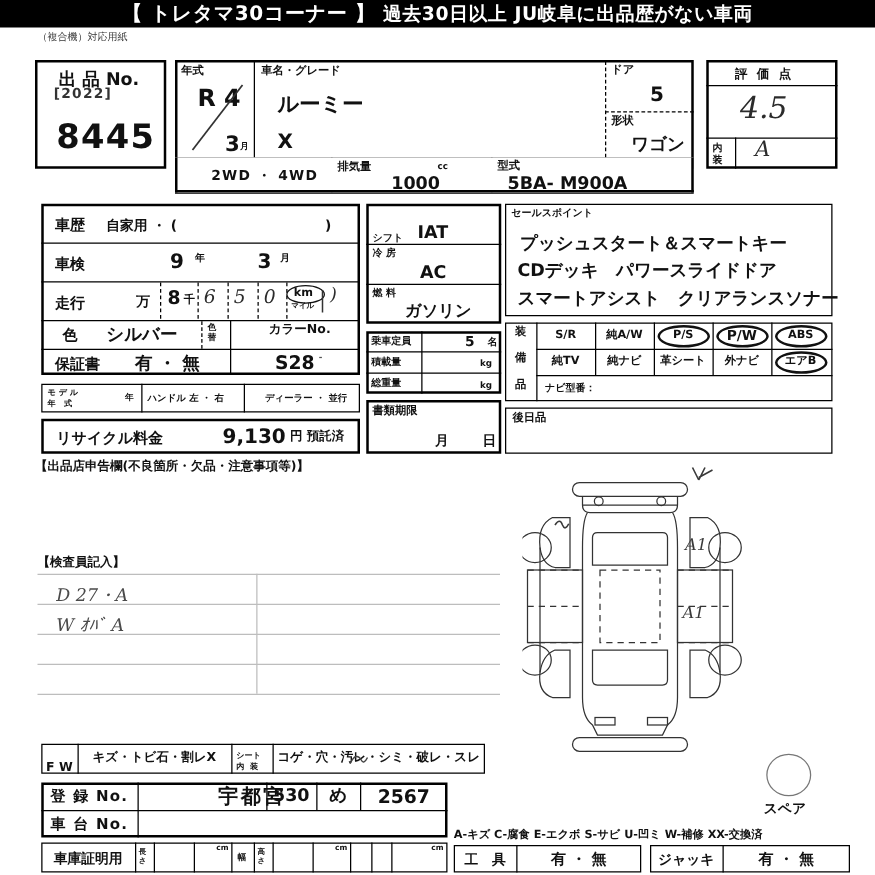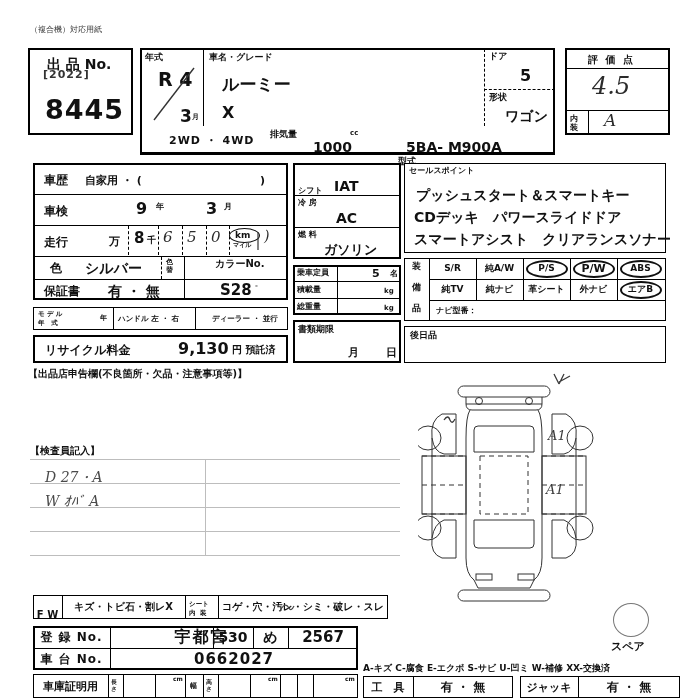--- a/index.html
+++ b/index.html
@@ -54,20 +54,24 @@
   .circ-note{
     position:absolute;border:1.5px solid #111;border-radius:50%;box-sizing:border-box;
   }
   svg{display:block;}
 </style>
 </head>
 <body>
 
 <div id="sheet">
 
+  <div class="banner">
+    <span class="b1">【 トレタマ30コーナー 】</span>
+    <span class="b2">過去30日以上 JU岐阜に出品歴がない車両</span>
+  </div>
   <div class="subnote">（複合機）対応用紙</div>
 
   <div class="bx2" style="left:28px;top:48px;width:105px;height:87px;"></div>
   <div class="val" style="left:47px;top:57px;font-size:14px;">出 品 No.</div>
   <div class="val" style="left:43px;top:69px;font-size:11px;letter-spacing:1px;color:#333;">[2022]</div>
   <div class="val" style="left:45px;top:96px;font-size:27px;letter-spacing:1px;">8445</div>
 
   <div class="bx2" style="left:140px;top:48px;width:415px;height:87px;"></div>
 
   <div class="vline" style="left:203px;top:48px;height:78px;"></div>
@@ -94,21 +98,21 @@
 
   <div class="lbl" style="left:489px;top:52px;">ドア</div>
   <div class="val" style="left:520px;top:68px;font-size:16px;">5</div>
   <div class="lbl" style="left:489px;top:93px;">形状</div>
   <div class="val" style="left:505px;top:109px;font-size:14px;">ワゴン</div>
 
   <div class="val-s" style="left:169px;top:135px;letter-spacing:1px;">2WD ・ 4WD</div>
   <div class="lbl" style="left:270px;top:130px;">排気量</div>
   <div class="tiny" style="left:350px;top:130px;">cc</div>
   <div class="val" style="left:313px;top:140px;font-size:14px;">1000</div>
-  <div class="lbl" style="left:398px;top:129px;margin-top:28px;">型式</div>
+  <div class="lbl" style="left:398px;top:129px;">型式</div>
   <div class="val" style="left:406px;top:140px;font-size:14px;">5BA- M900A</div>
 
   <div class="bx2" style="left:565px;top:48px;width:105px;height:87px;"></div>
   <div class="hline" style="left:565px;top:68px;width:105px;"></div>
   <div class="hline" style="left:565px;top:110px;width:105px;"></div>
   <div class="vline" style="left:588px;top:110px;height:25px;"></div>
   <div class="lbl" style="left:588px;top:55px;font-size:10px;letter-spacing:2px;">評 価 点</div>
   <div class="hand" style="left:592px;top:74px;font-size:24px;">4.5</div>
   <div class="tiny" style="left:570px;top:115px;font-size:8px;line-height:1.1;">内<br>装</div>
   <div class="hand" style="left:604px;top:112px;font-size:17px;">A</div>
@@ -329,21 +333,20 @@
   <div class="vline" style="left:253px;top:626px;height:22px;"></div>
   <div class="vline" style="left:288px;top:626px;height:22px;"></div>
 
   <div class="val-s ctr" style="left:33px;top:626px;width:77px;height:22px;font-size:12px;letter-spacing:1px;">登 録 No.</div>
   <div class="val ctr" style="left:110px;top:626px;width:103px;height:22px;font-size:16px;letter-spacing:2px;padding-left:40px;">宇都宮</div>
   <div class="val ctr" style="left:213px;top:626px;width:40px;height:22px;font-size:14px;">530</div>
   <div class="val ctr" style="left:253px;top:626px;width:35px;height:22px;font-size:14px;">め</div>
   <div class="val ctr" style="left:288px;top:626px;width:70px;height:22px;font-size:15px;">2567</div>
 
   <div class="val-s ctr" style="left:33px;top:648px;width:77px;height:22px;font-size:12px;letter-spacing:1px;">車 台 No.</div>
-  <div class="val ctr" style="left:110px;top:648px;width:248px;height:22px;font-size:15px;letter-spacing:1px;">0662027</div>
 
   <div class="bx" style="left:33px;top:674px;width:325px;height:24px;"></div>
   <div class="vline" style="left:108px;top:674px;height:24px;"></div>
   <div class="vline" style="left:123px;top:674px;height:24px;"></div>
   <div class="vline" style="left:155px;top:674px;height:24px;"></div>
   <div class="vline" style="left:185px;top:674px;height:24px;"></div>
   <div class="vline" style="left:203px;top:674px;height:24px;"></div>
   <div class="vline" style="left:218px;top:674px;height:24px;"></div>
   <div class="vline" style="left:250px;top:674px;height:24px;"></div>
   <div class="vline" style="left:280px;top:674px;height:24px;"></div>

